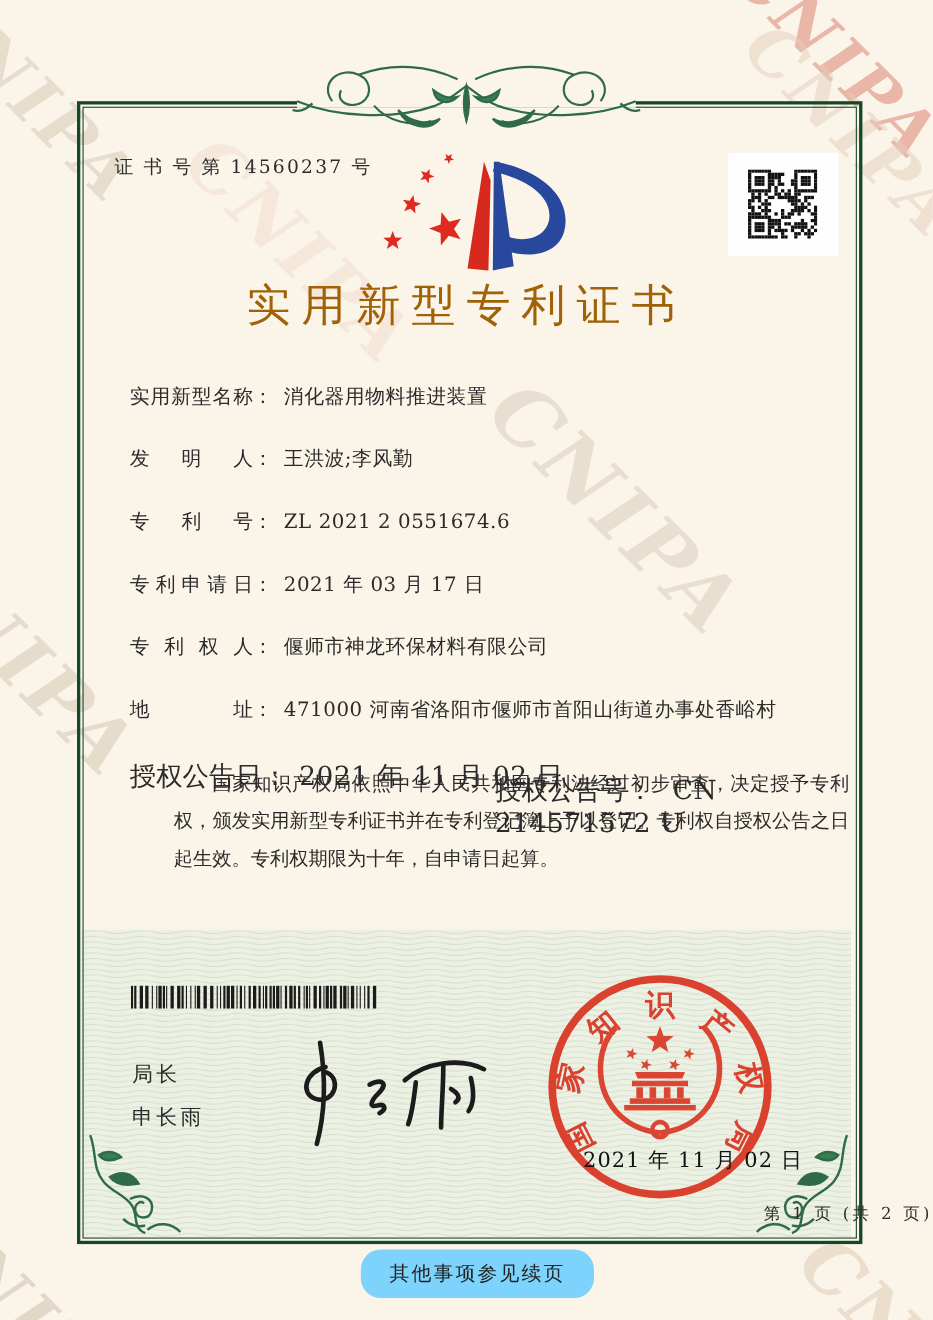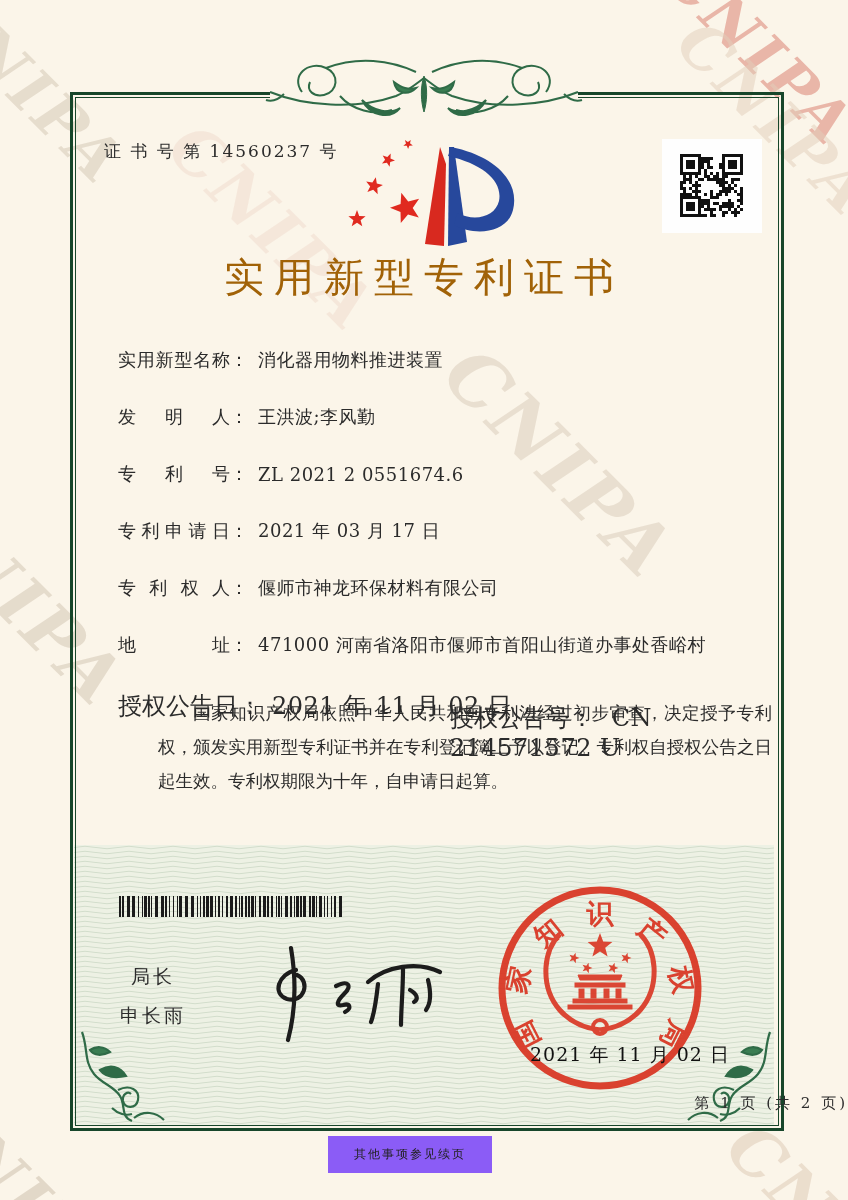--- a/index.html
+++ b/index.html
@@ -51,29 +51,29 @@
   .f-colon{margin-right:10px;}
   .f-value{letter-spacing:.5px;}
   .grant-row{position:relative;font-size:24px;}
   .grant-right{position:absolute;left:332px;top:12px;}
   .bodytext{
     position:absolute;left:118px;top:696px;width:614px;
     font-size:17.5px;line-height:34px;text-align:justify;margin-left:40px;
   }
   .bodytext p{margin:0;text-indent:2em;}
   .barcode{position:absolute;left:119px;top:896px;}
-  .director{position:absolute;left:120px;top:964px;font-size:19px;letter-spacing:3px;text-align:center;}
+  .director{position:absolute;left:120px;top:964px;font-size:19px;letter-spacing:3px;}
   .director div{margin-bottom:13px;}
   .signature{position:absolute;left:250px;top:942px;}
   .seal{position:absolute;left:494px;top:882px;}
   .seal-date{position:absolute;left:530px;top:1042px;font-size:19px;letter-spacing:1px;color:#111;}
   .page-info{position:absolute;left:0;top:1094px;width:100%;text-align:right;font-size:15px;letter-spacing:3px;}
   .note{
-    position:absolute;left:328px;top:1136px;background:#8b5cf6;
-    padding:10px 26px;font-size:12px;letter-spacing:2px;color:#222;
+    position:absolute;left:328px;top:1136px;background:#7dd3fc;
+    padding:10px 26px;font-size:18px;letter-spacing:2px;color:#222;border-radius:18px;
   }
 </style>
 </head>
 <body>
 
 <span class="wm wm1">CNIPA</span>
 <span class="wm wm2">CNIPA</span>
 <span class="wm wm3">CNIPA</span>
 <span class="wm wm4">CNIPA</span>
 <span class="wm wm5">CNIPA</span>

